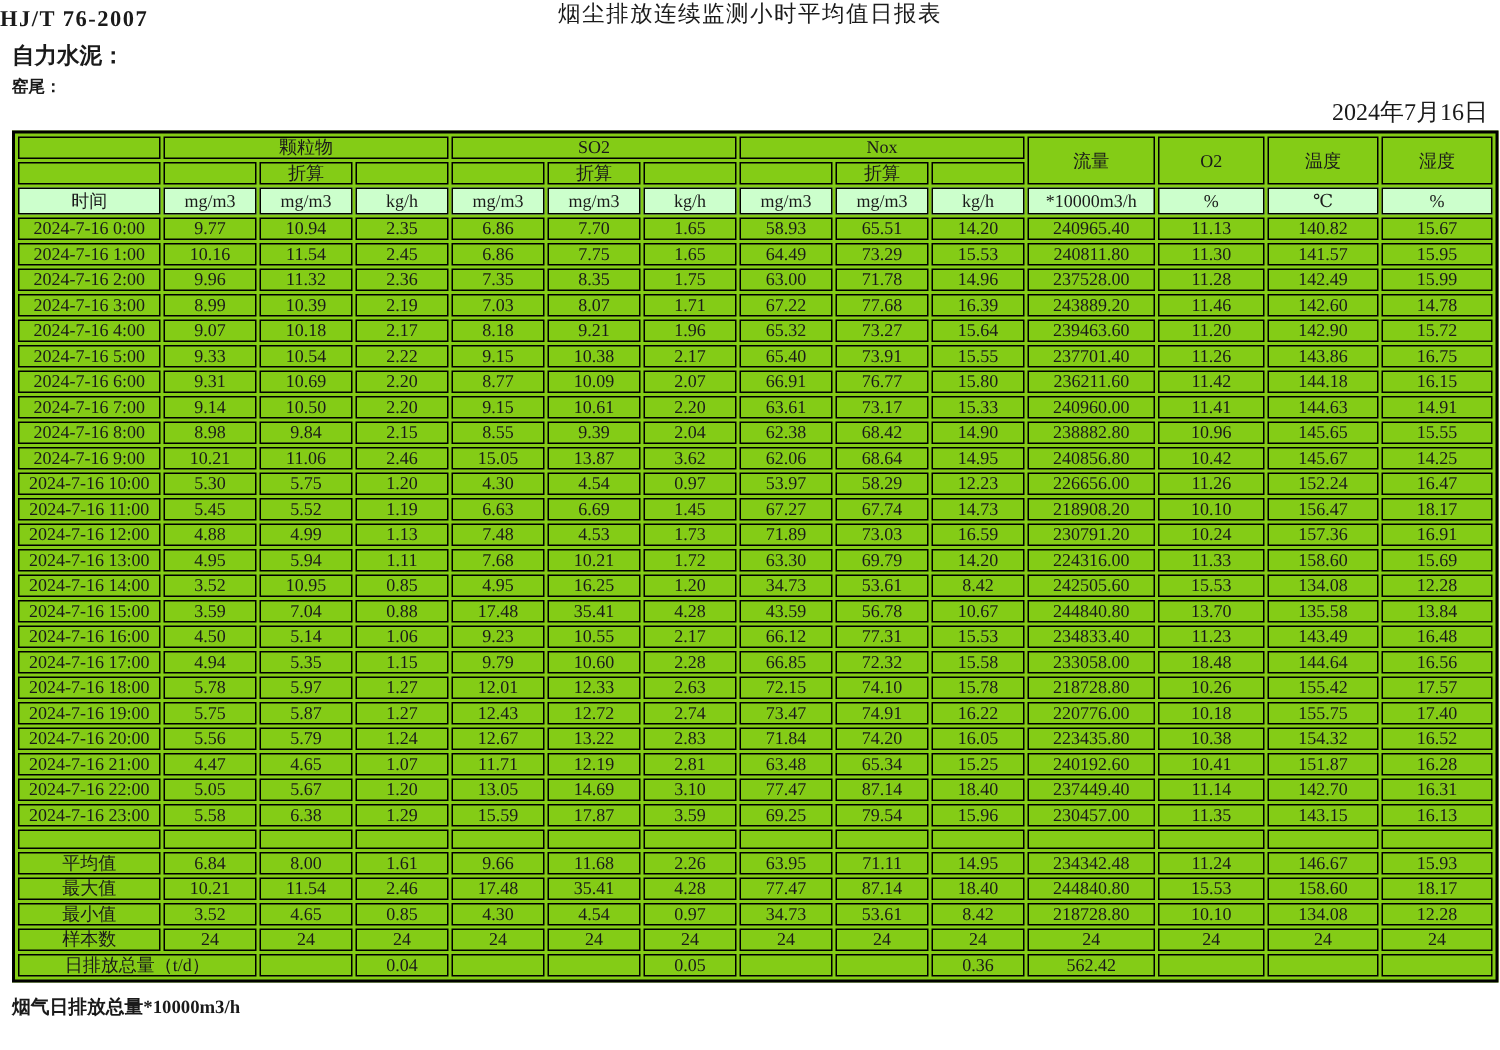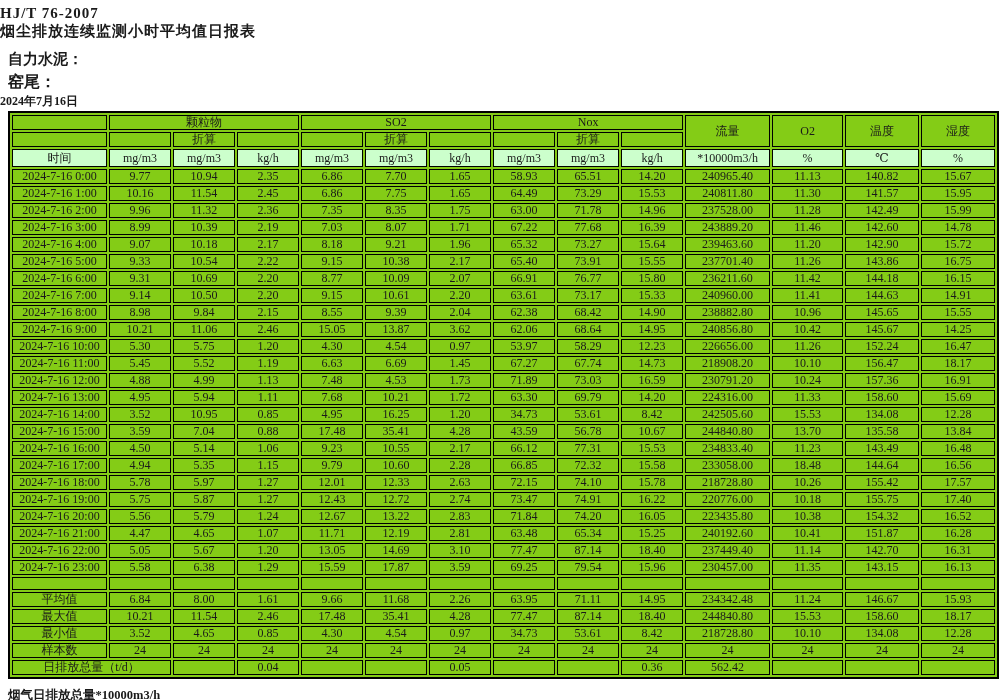--- a/index.html
+++ b/index.html
@@ -9,26 +9,26 @@
     width: 1000px; height: 700px; overflow: hidden; background: #fff;
     color: var(--ink);
     font-family: "Liberation Serif", "DejaVu Serif", serif;
     position: relative;
   }
   .std {
     position: absolute; left: 0; top: 5px;
     font-weight: bold; font-size: 15px; letter-spacing: 1px;
   }
   .title {
-    padding-top: 22px;
-    font-size: 15px; font-weight: bold; letter-spacing: 1px;
+    text-align: center; 
+    font-size: 15px; font-weight: normal; letter-spacing: 1px;
   }
   .company { margin: 9px 0 0 8px; font-weight: bold; font-size: 15px; }
-  .kiln    { margin: 3px 0 0 8px; font-weight: bold; font-size: 16px; }
-  .date    { text-align: left; margin: 0 8px 1px 0; font-size: 12px; font-weight: bold; }
+  .kiln    { margin: 3px 0 0 8px; font-weight: bold; font-size: 11px; }
+  .date    { text-align: right; margin: 0 8px 1px 0; font-size: 16px; }
 
   table.report {
     margin-left: 8px;
     width: 987px;
     table-layout: fixed;
     border-collapse: separate;
     border-spacing: 2px;
     border: 2px solid var(--line);
     background: #84cc16;
   }

